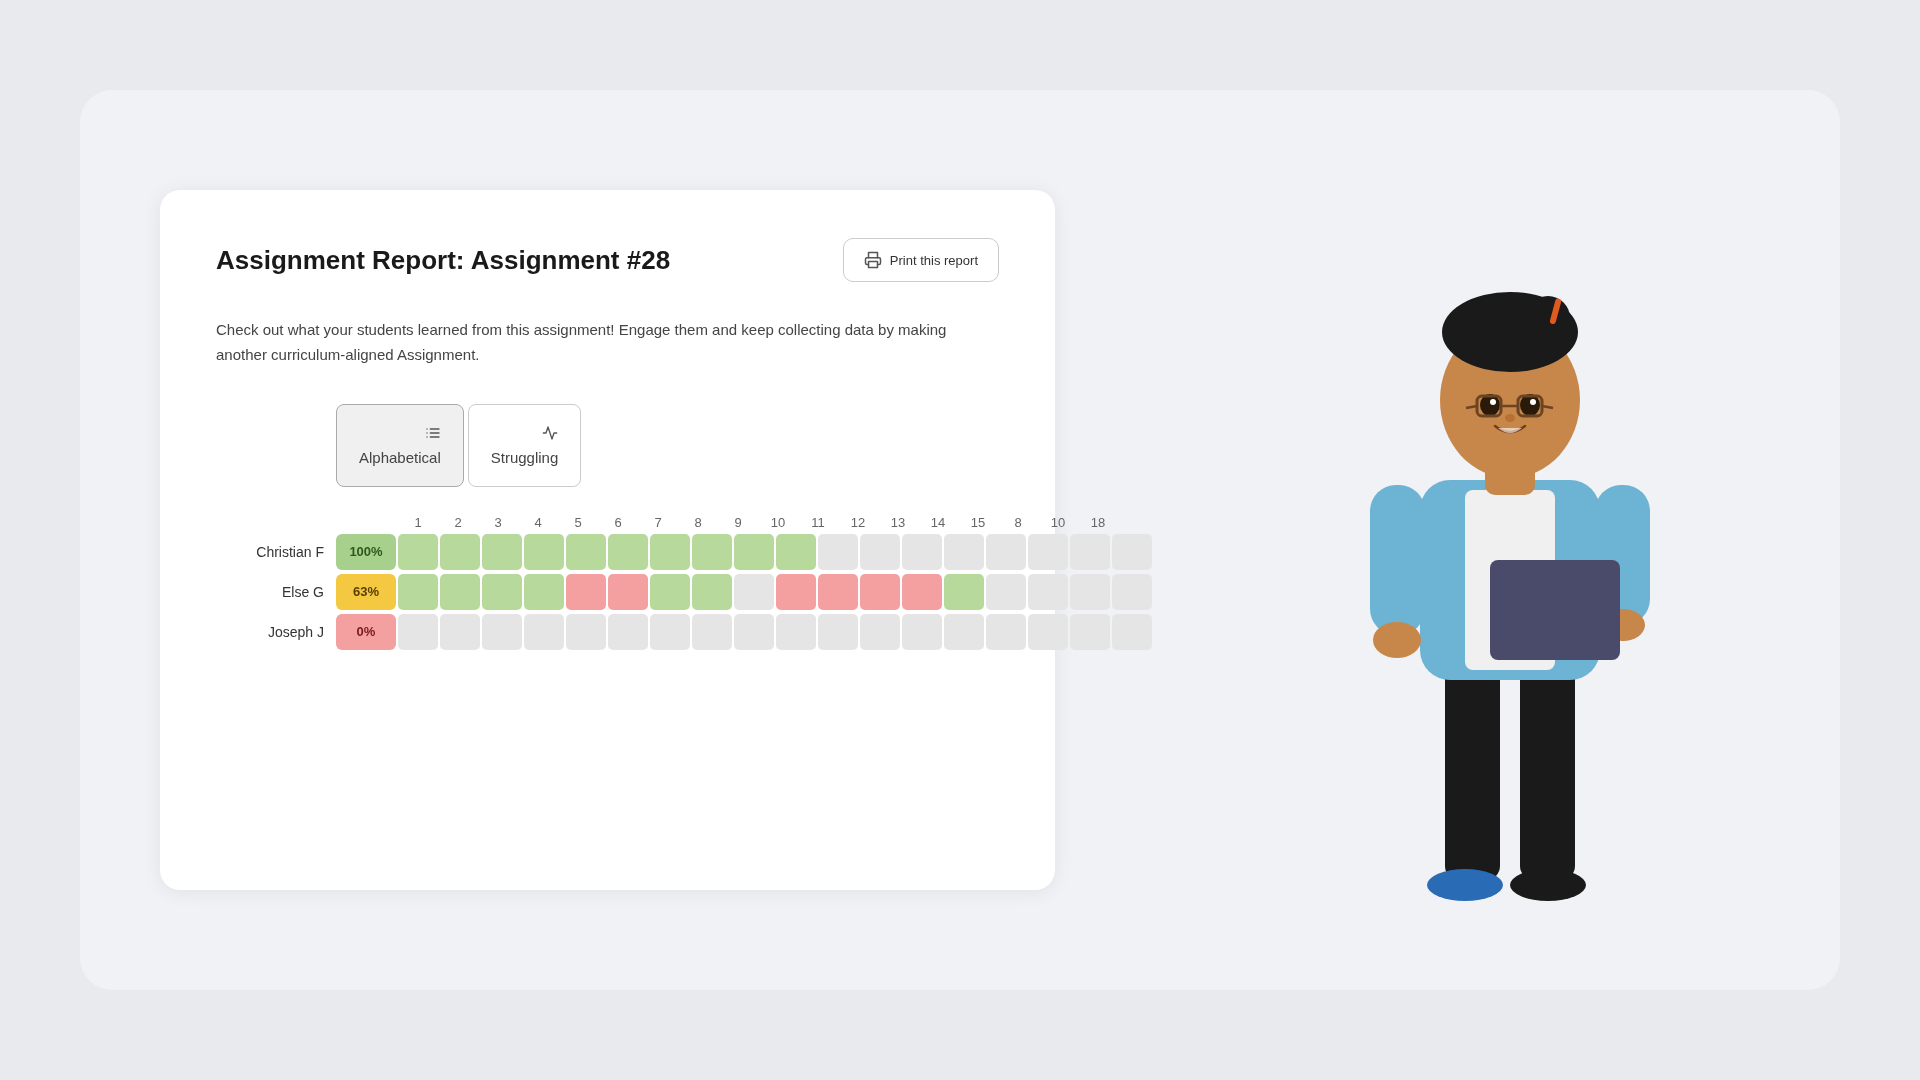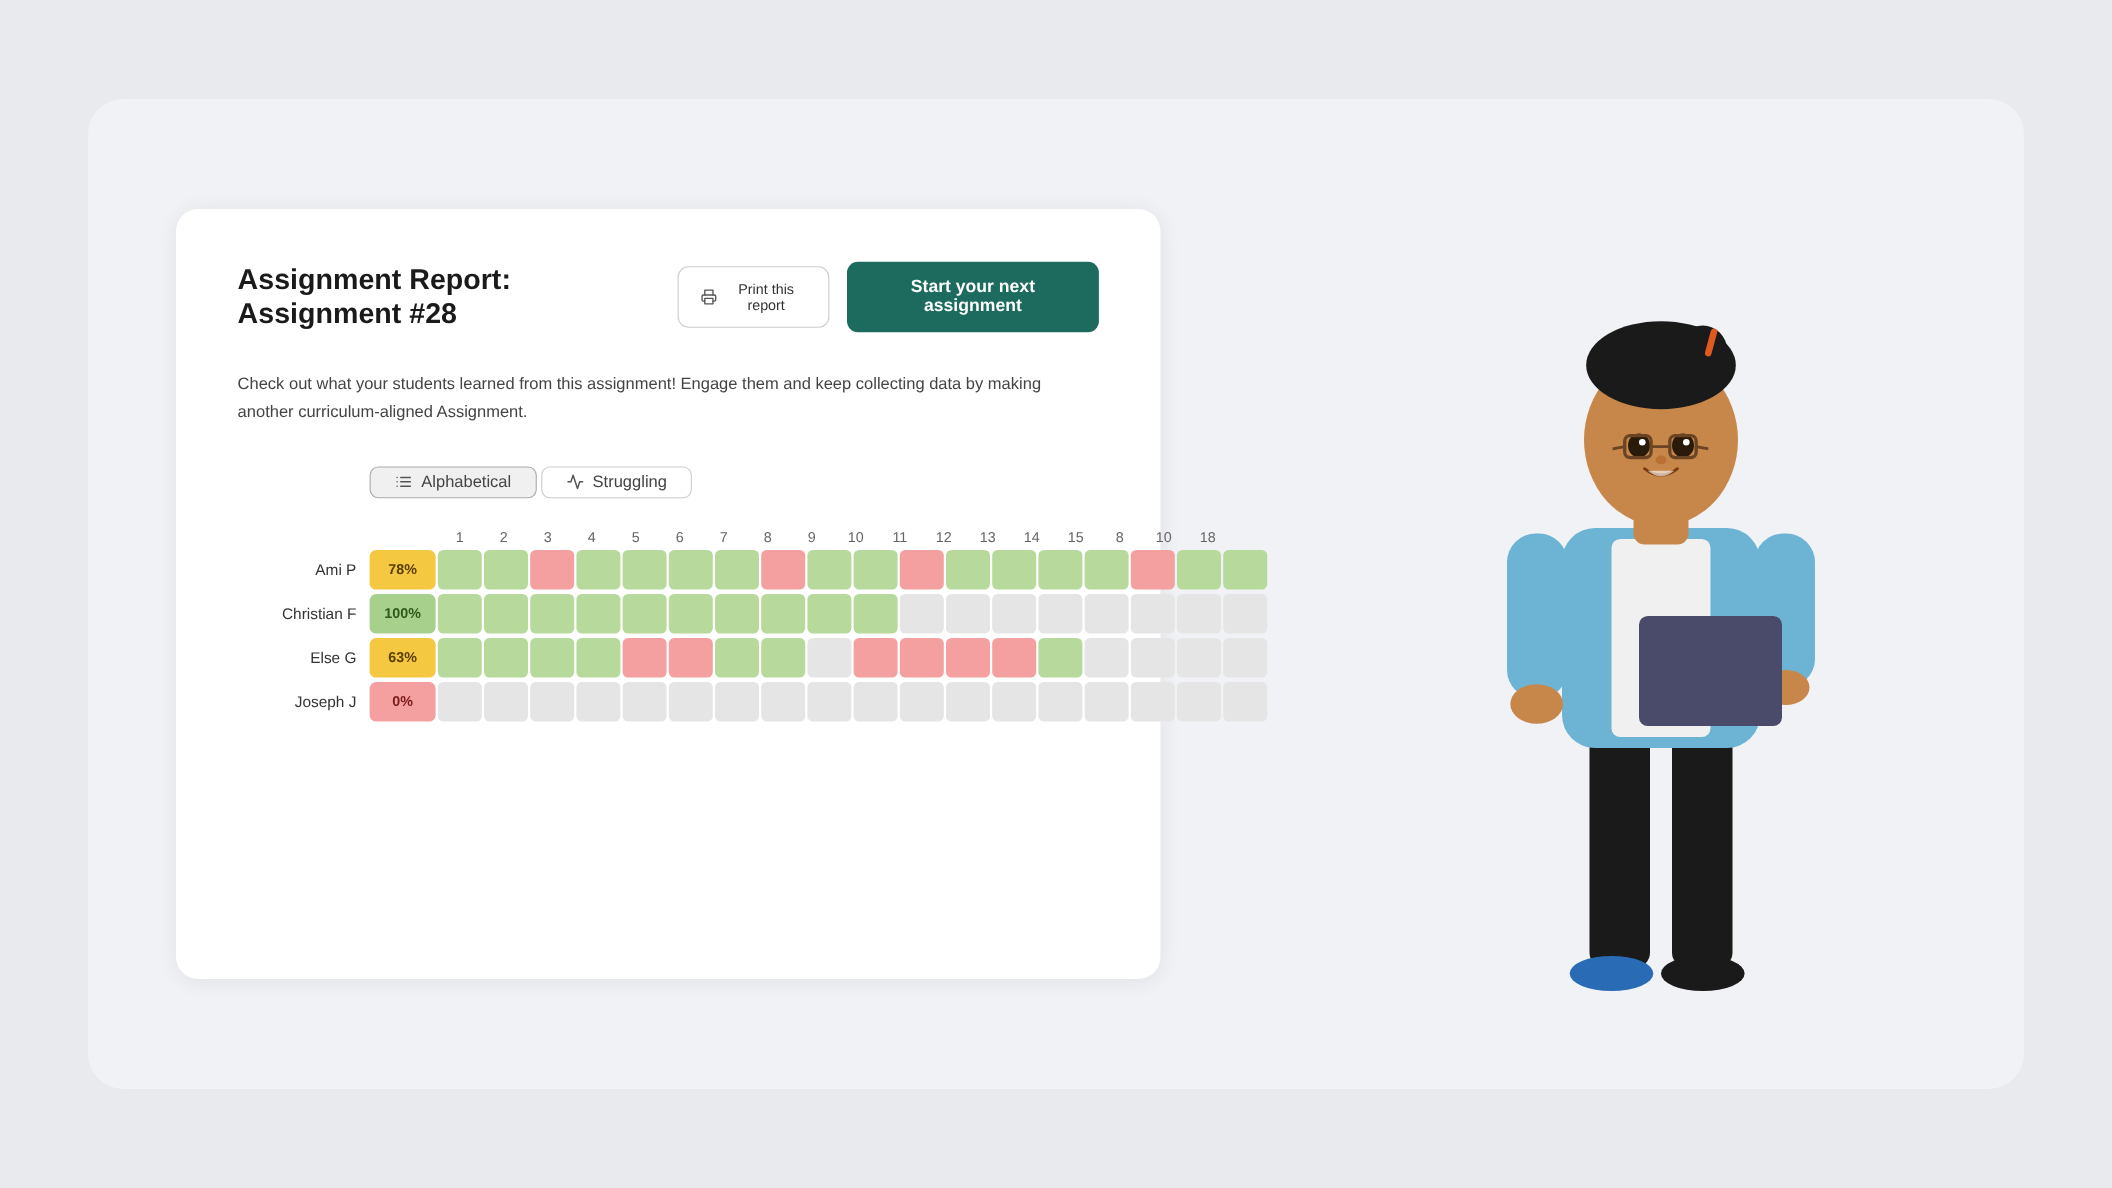--- a/index.html
+++ b/index.html
@@ -83,30 +83,31 @@
       max-width: 820px;
     }
     .sort-tabs {
       display: flex;
       gap: 4px;
       margin-bottom: 28px;
       margin-left: 120px;
     }
     .sort-tab {
       display: flex;
-      align-items: flex-start;
+      align-items: flex-end;
       gap: 8px;
-      padding: 5px 22px;
+      padding: 20px 22px;
       border: 1.5px solid #ccc;
       border-radius: 8px;
       background: #fff;
       font-size: 15px;
       color: #444;
       cursor: pointer;
       font-weight: 500;
+      flex-direction: column;
     }
     .sort-tab.active {
       background: #f0f0f0;
       border-color: #aaa;
     }
     .grid-section {
       display: flex;
       flex-direction: column;
     }
     .grid-header-row {
@@ -182,23 +183,20 @@
     <div class="card-header">
       <h1 class="report-title">Assignment Report: Assignment #28</h1>
       <div class="header-actions">
         <button class="btn-print">
           <svg width="18" height="18" viewBox="0 0 24 24" fill="none" stroke="#555" stroke-width="2" stroke-linecap="round" stroke-linejoin="round">
             <polyline points="6 9 6 2 18 2 18 9"></polyline>
             <path d="M6 18H4a2 2 0 0 1-2-2v-5a2 2 0 0 1 2-2h16a2 2 0 0 1 2 2v5a2 2 0 0 1-2 2h-2"></path>
             <rect x="6" y="14" width="12" height="8"></rect>
           </svg>
           <span>Print this report</span>
-        </button>
-        <button class="btn-next">
-          <span>Start your next assignment</span>
         </button>
       </div>
     </div>
 
     <p class="description">Check out what your students learned from this assignment! Engage them and keep collecting data by making another curriculum-aligned Assignment.</p>
 
     <div class="sort-tabs">
       <button class="sort-tab active">
         <svg width="16" height="16" viewBox="0 0 24 24" fill="none" stroke="#555" stroke-width="2" stroke-linecap="round" stroke-linejoin="round">
           <line x1="8" y1="6" x2="21" y2="6"></line>
@@ -238,42 +236,20 @@
         <div class="col-num">13</div>
         <div class="col-num">14</div>
         <div class="col-num">15</div>
         <div class="col-num">8</div>
         <div class="col-num">10</div>
         <div class="col-num">18</div>
       </div>
 
       <div id="student-rows">
           <div class="student-row">
-            <div class="student-name">Ami P</div>
-            <div class="score-cell score-yellow">78%</div>
-            <div class="grid-cell cell-green"></div>
-            <div class="grid-cell cell-green"></div>
-            <div class="grid-cell cell-red"></div>
-            <div class="grid-cell cell-green"></div>
-            <div class="grid-cell cell-green"></div>
-            <div class="grid-cell cell-green"></div>
-            <div class="grid-cell cell-green"></div>
-            <div class="grid-cell cell-red"></div>
-            <div class="grid-cell cell-green"></div>
-            <div class="grid-cell cell-green"></div>
-            <div class="grid-cell cell-red"></div>
-            <div class="grid-cell cell-green"></div>
-            <div class="grid-cell cell-green"></div>
-            <div class="grid-cell cell-green"></div>
-            <div class="grid-cell cell-green"></div>
-            <div class="grid-cell cell-red"></div>
-            <div class="grid-cell cell-green"></div>
-            <div class="grid-cell cell-green"></div>
-          </div>
-          <div class="student-row">
             <div class="student-name">Christian F</div>
             <div class="score-cell score-green-text">100%</div>
             <div class="grid-cell cell-green"></div>
             <div class="grid-cell cell-green"></div>
             <div class="grid-cell cell-green"></div>
             <div class="grid-cell cell-green"></div>
             <div class="grid-cell cell-green"></div>
             <div class="grid-cell cell-green"></div>
             <div class="grid-cell cell-green"></div>
             <div class="grid-cell cell-green"></div>

